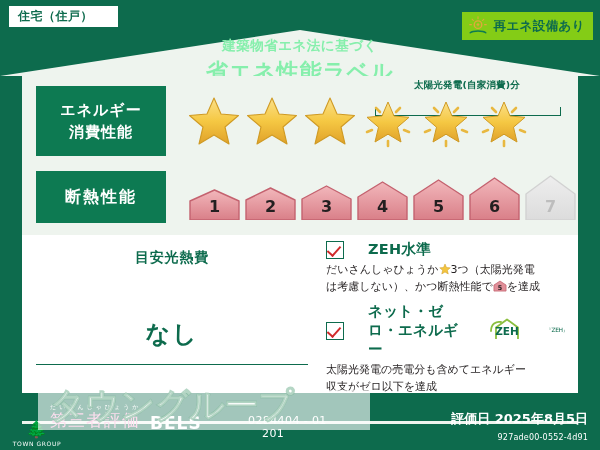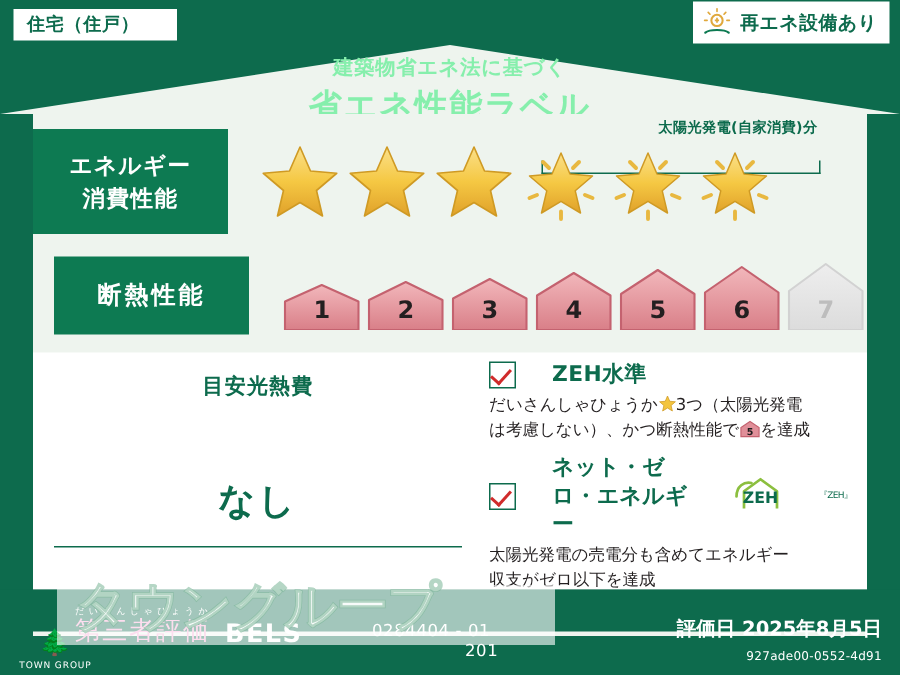--- a/index.html
+++ b/index.html
@@ -15,22 +15,22 @@
   .type-pill{
     position:absolute;left:9px;top:6px;
     background:#ffffff;color:#0d6b4d;
     font-size:12px;font-weight:bold;
     padding:4px 25px 5px 9px;
     letter-spacing:.5px;
     line-height:1;
   }
   
   .re-badge{
-    position:absolute;right:7px;top:1px;
-    background:#ffffff;
+    position:absolute;right:7px;top:12px;
+    background:#84cc16;
     display:flex;align-items:center;gap:5px;
     padding:3px 8px 3px 5px;
     line-height:1;
   }
   .re-badge .label{
     color:#0d6b4d;font-size:12.5px;font-weight:bold;letter-spacing:.4px;
   }
   .sun-ico{width:22px;height:22px;display:block;}
   .roof-fill{
     position:absolute;left:0;top:30px;width:600px;height:46px;
@@ -53,38 +53,38 @@
   }
 
   
   .row{position:absolute;display:flex;align-items:center;}
   .row-label{
     background:#0d7a52;color:#ffffff;font-weight:bold;
     display:flex;flex-direction:column;align-items:center;justify-content:center;
     letter-spacing:1px;
   }
   #energy-row{left:0;top:6px;width:556px;height:78px;}
-  #energy-row .row-label{width:130px;height:70px;font-size:15px;line-height:1.5;}
+  #energy-row .row-label{width:130px;height:70px;font-size:15px;line-height:1.5;margin-left:14px;}
   #insul-row{left:0;top:92px;width:556px;height:58px;}
   #insul-row .row-label{width:130px;height:52px;font-size:16px;line-height:1;margin-left:14px;letter-spacing:2px;}
 
   
   .stars{display:flex;align-items:center;gap:2px;margin-left:20px;position:relative;}
   .star-wrap{position:relative;width:56px;height:54px;}
   .star-svg{width:56px;height:54px;display:block;}
 
   .solar-bracket{
     position:absolute;left:189px;top:-12px;width:184px;height:34px;pointer-events:none;
   }
   .solar-bracket .bt{
     position:absolute;left:0;bottom:0;width:100%;height:8px;
     border:1.4px solid #0d6b4d;border-top:none;
   }
   .solar-bracket .btxt{
-    position:absolute;left:0;top:-3px;width:100%;text-align:right;
+    position:absolute;left:0;top:-3px;width:100%;text-align:center;
     font-size:9.5px;color:#0d6b4d;font-weight:bold;letter-spacing:.2px;
     background:#eef4ee;
   }
 
   
   .houses{display:flex;align-items:flex-end;margin-left:22px;gap:3px;}
   .hz{position:relative;display:flex;align-items:flex-end;justify-content:center;}
   .hz svg{display:block;}
   .hz span{
     position:absolute;bottom:4px;left:0;width:100%;text-align:center;
@@ -143,21 +143,21 @@
     position:absolute;left:150px;bottom:17px;
     color:#ffffff;font-size:17px;font-weight:bold;letter-spacing:1px;
   }
   .f-ruby{
     position:absolute;left:50px;bottom:38px;color:#ffffff;font-size:6px;letter-spacing:3px;
   }
   .f-id{
     position:absolute;left:248px;bottom:23px;color:#ffffff;font-size:11px;letter-spacing:.4px;
   }
   .f-id2{
-    position:absolute;left:262px;bottom:10px;color:#ffffff;font-size:11px;letter-spacing:.4px;margin-left:48px;
+    position:absolute;left:262px;bottom:10px;color:#ffffff;font-size:11px;letter-spacing:.4px;
   }
   .f-date{
     position:absolute;right:12px;bottom:22px;color:#ffffff;font-size:13px;font-weight:bold;
   }
   .f-uuid{
     position:absolute;right:12px;bottom:8px;color:#ffffff;font-size:8px;letter-spacing:.2px;
   }
 
   
   .wm{

